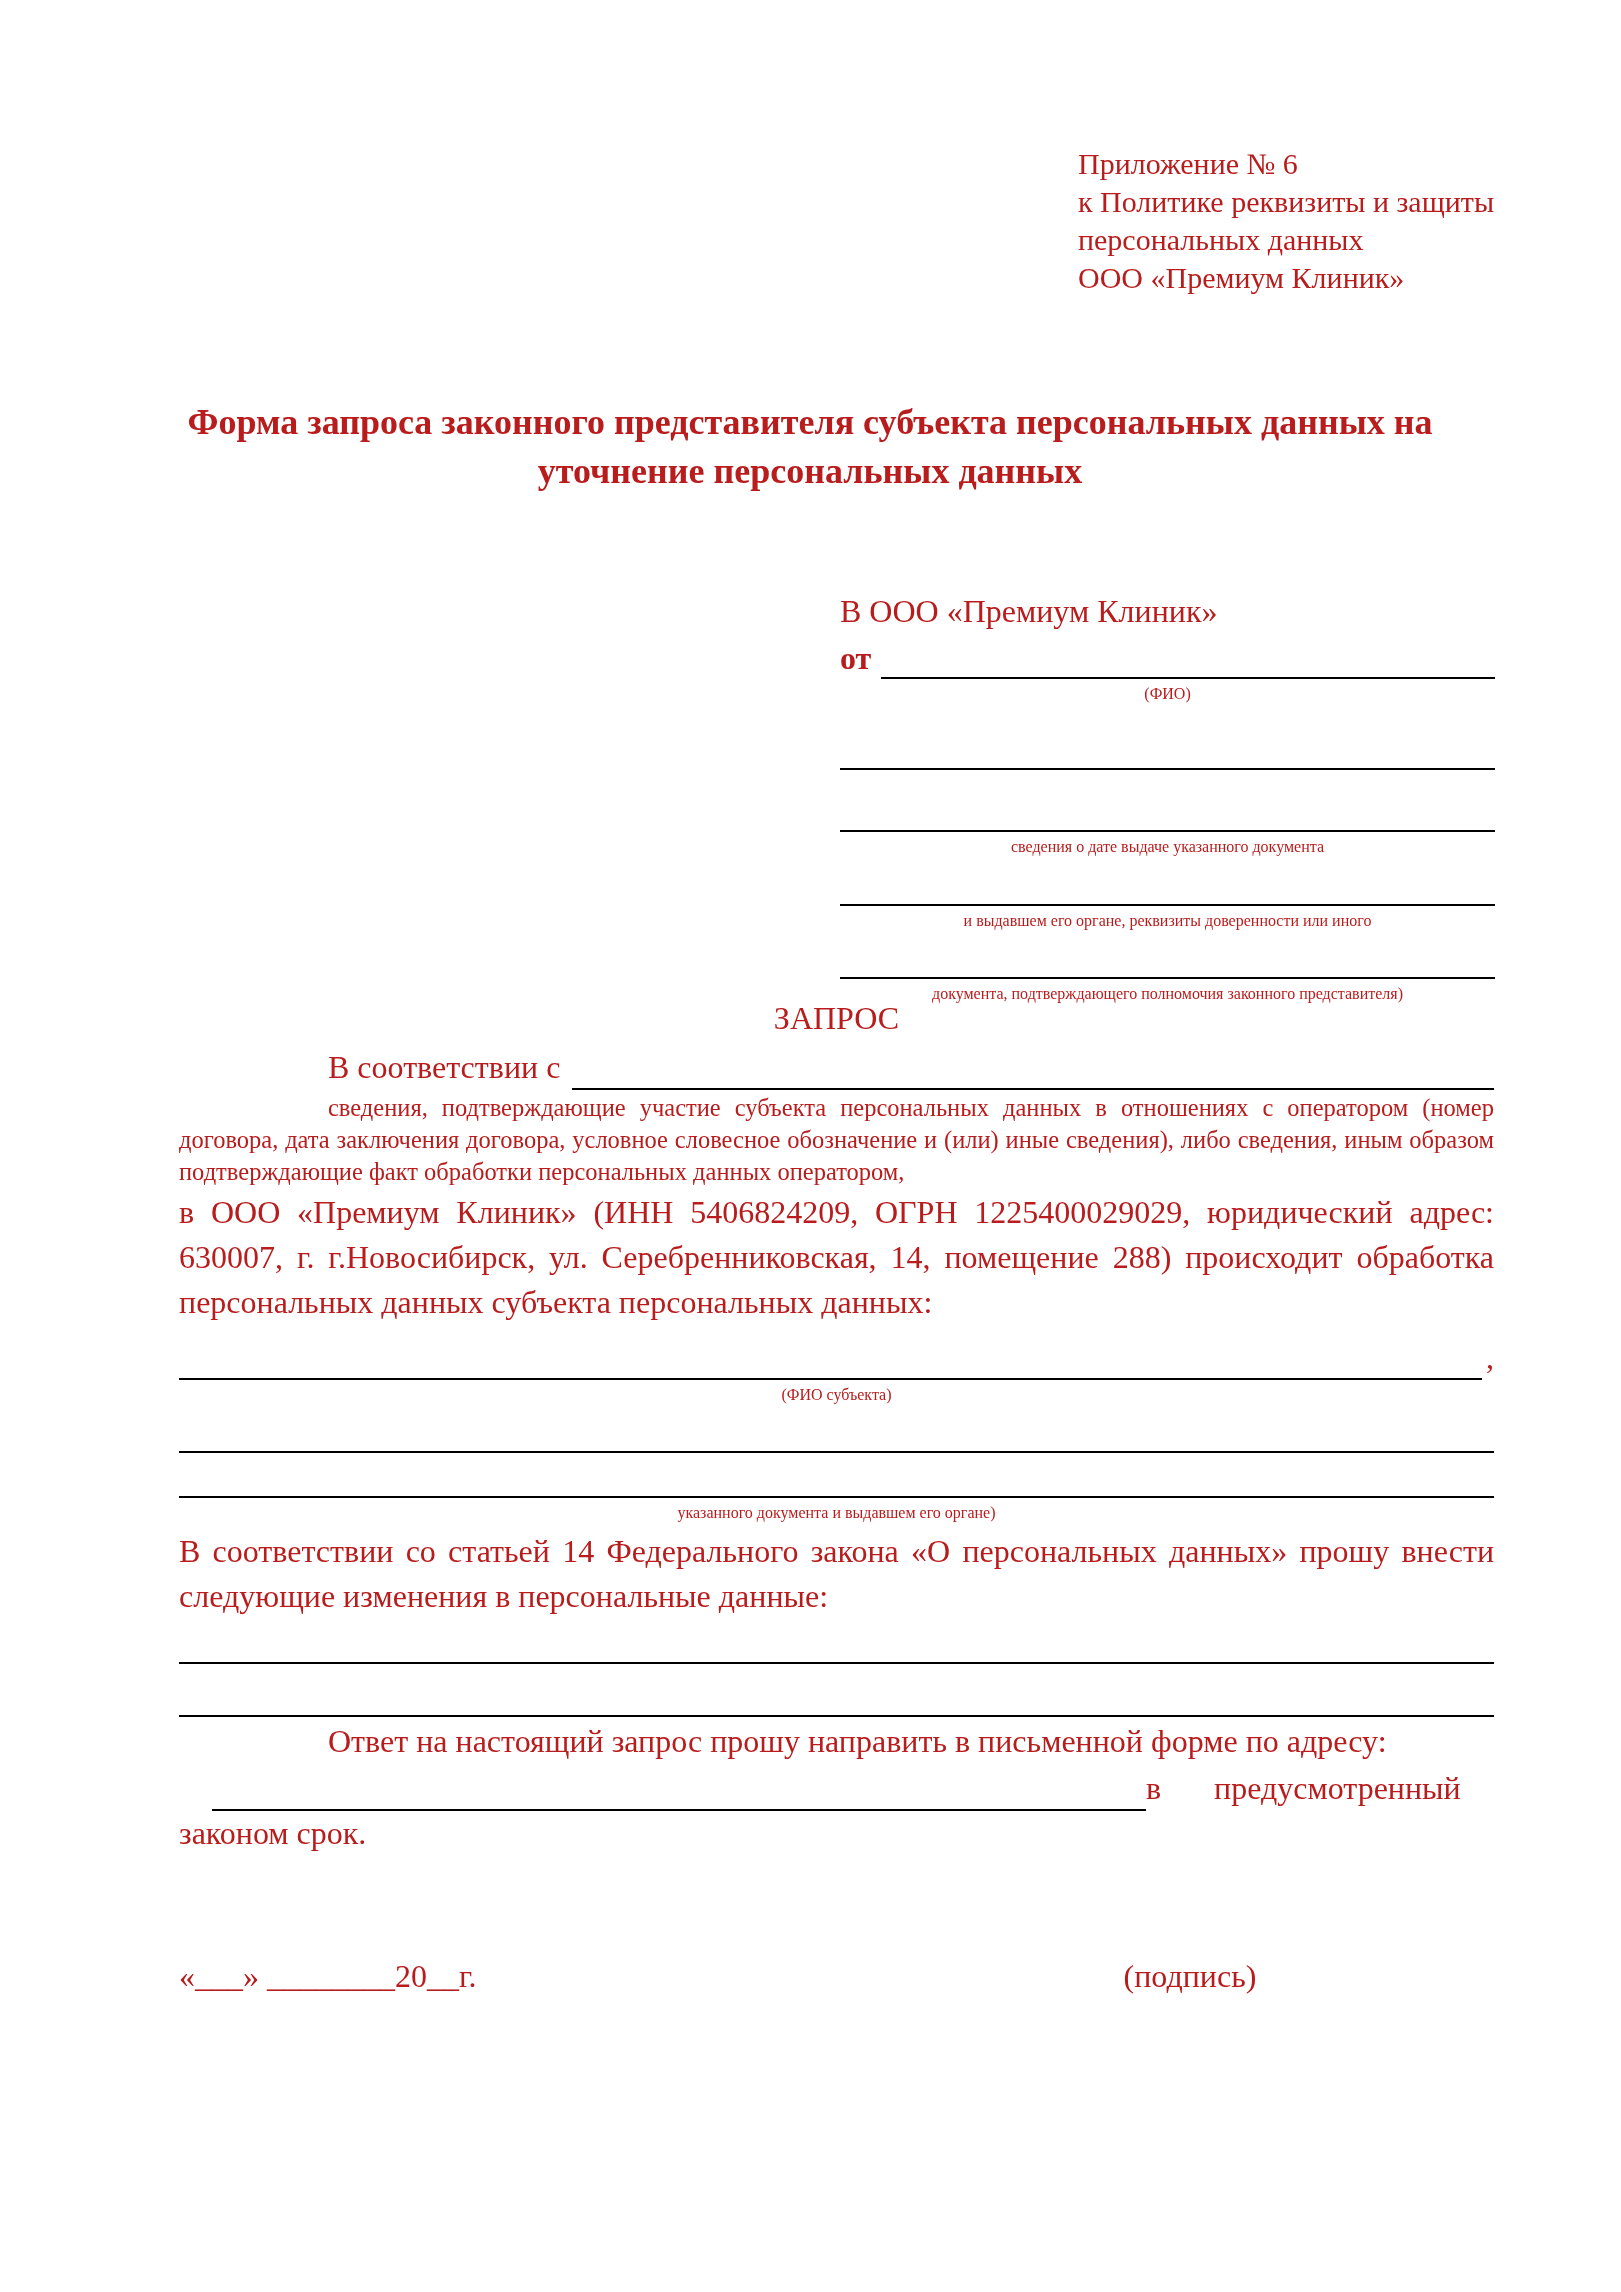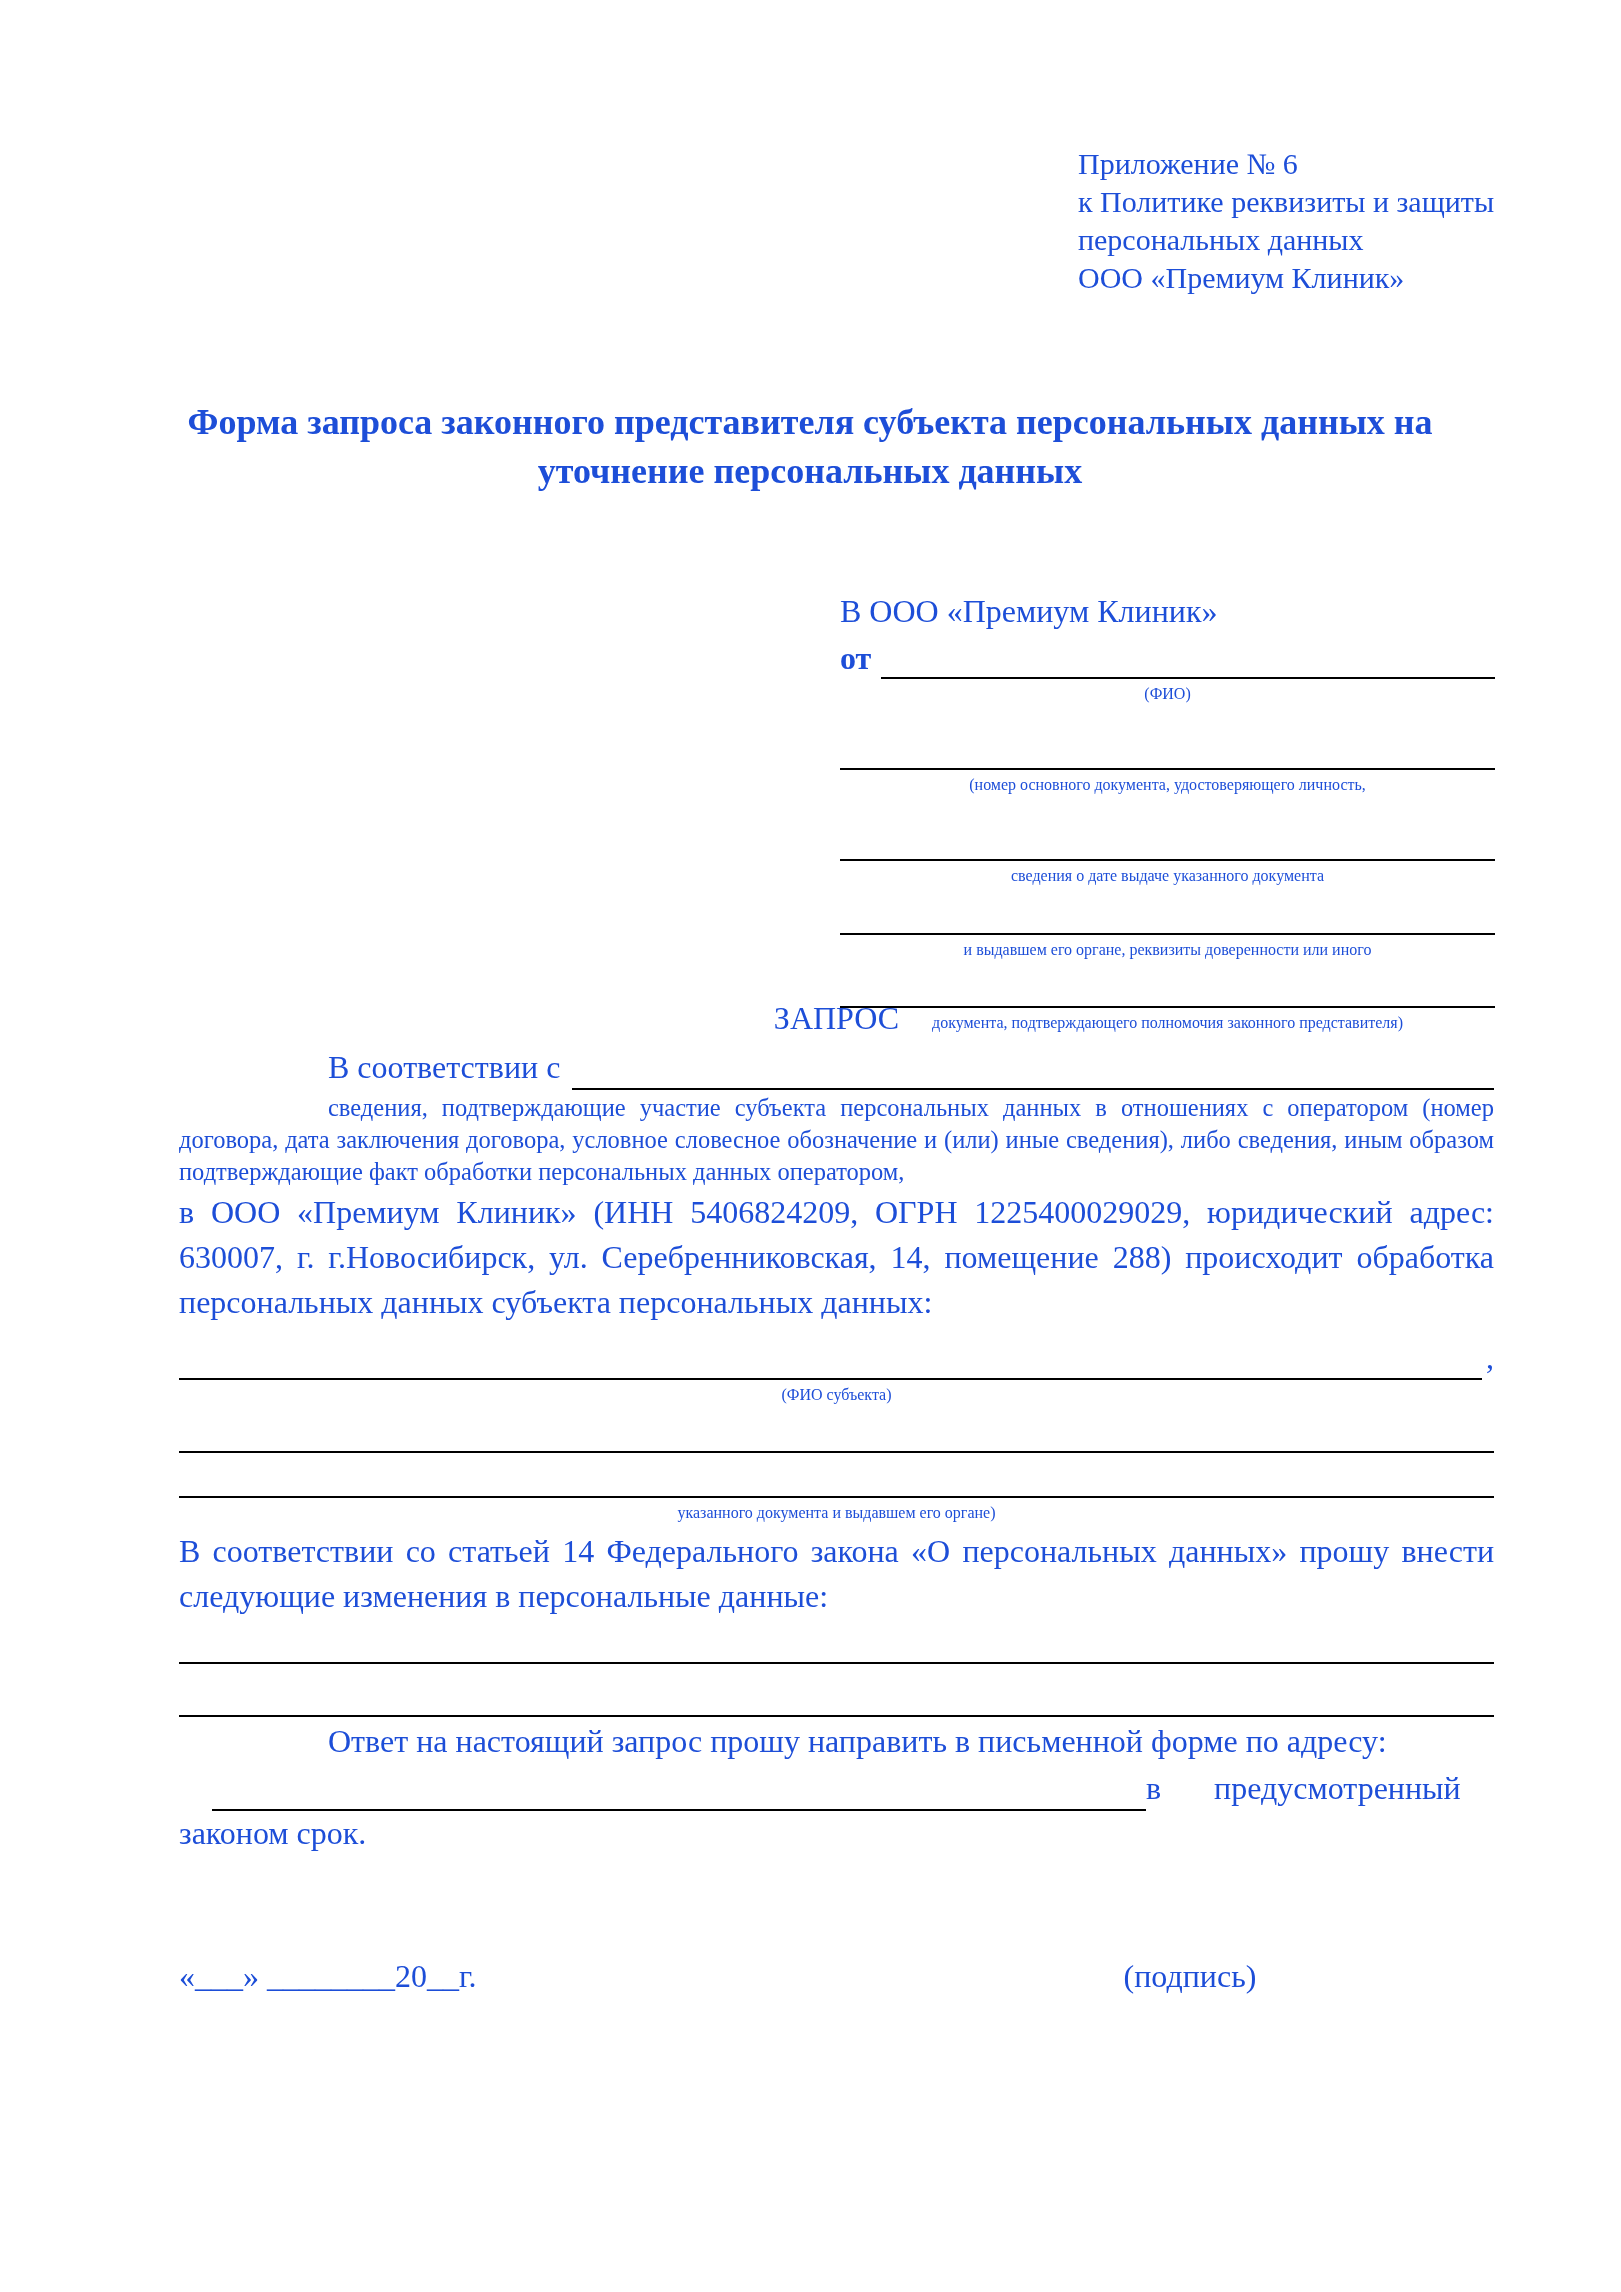--- a/index.html
+++ b/index.html
@@ -2,21 +2,21 @@
 <html><head>
 <meta charset="utf-8">
 <style>
   * { margin:0; padding:0; box-sizing:border-box; }
   html,body { background:#888; }
   .page {
     position:relative;
     width:1621px; height:2293px;
     margin:0 auto;
     background:#ffffff;
-    color:#1d4ed8;
+    color:#b91c1c;
     font-family:"Liberation Serif","DejaVu Serif",serif;
     font-size:32px;
     overflow:hidden;
   }
   
   .annex {
     position:absolute; left:1078px; top:145px; width:451px;
     font-size:30px; line-height:38px; text-align:left;
   }
   
@@ -85,21 +85,20 @@
   <div class="addressee">
     <div>В ООО «Премиум Клиник»</div>
     <div class="row from-row">
       <span class="label">от</span>
       <span class="fill"></span>
     </div>
     <div class="cap">(ФИО)</div>
 
     <div class="gap-b"></div>
     <div class="field-line"></div>
-    <div class="cap">(номер основного документа, удостоверяющего личность,</div>
 
     <div class="gap-b"></div>
     <div class="field-line"></div>
     <div class="cap">сведения о дате выдаче указанного документа</div>
 
     <div class="gap-a"></div>
     <div class="field-line"></div>
     <div class="cap">и выдавшем его органе, реквизиты доверенности или иного</div>
 
     <div class="gap-a"></div>

